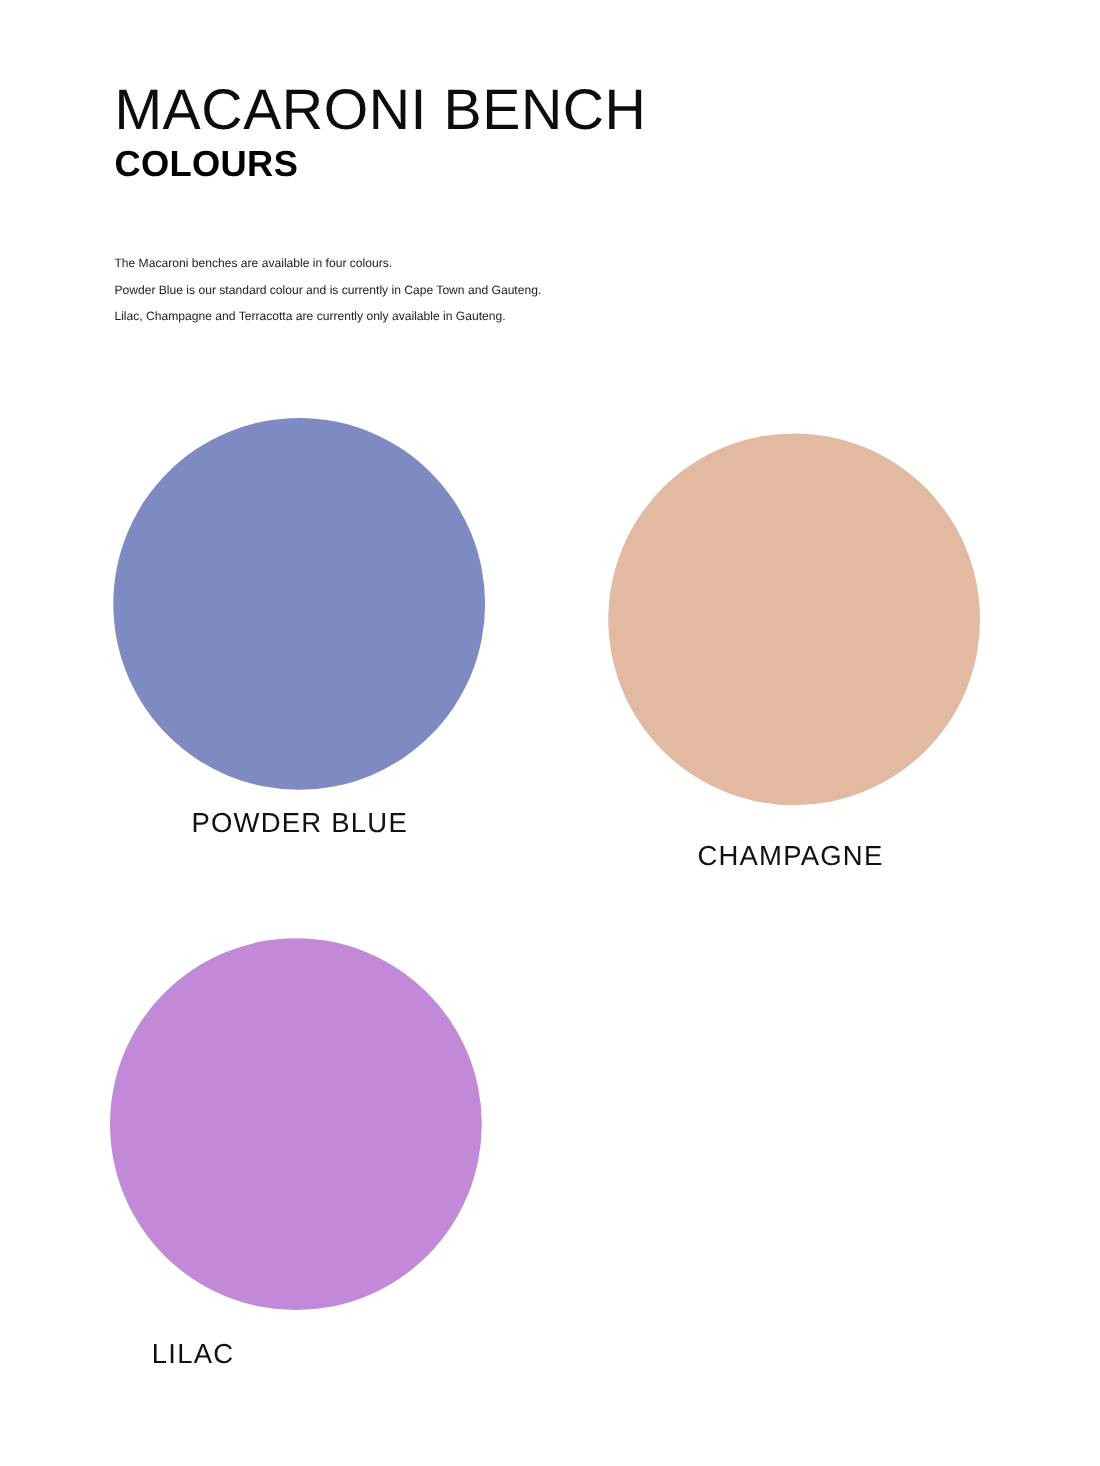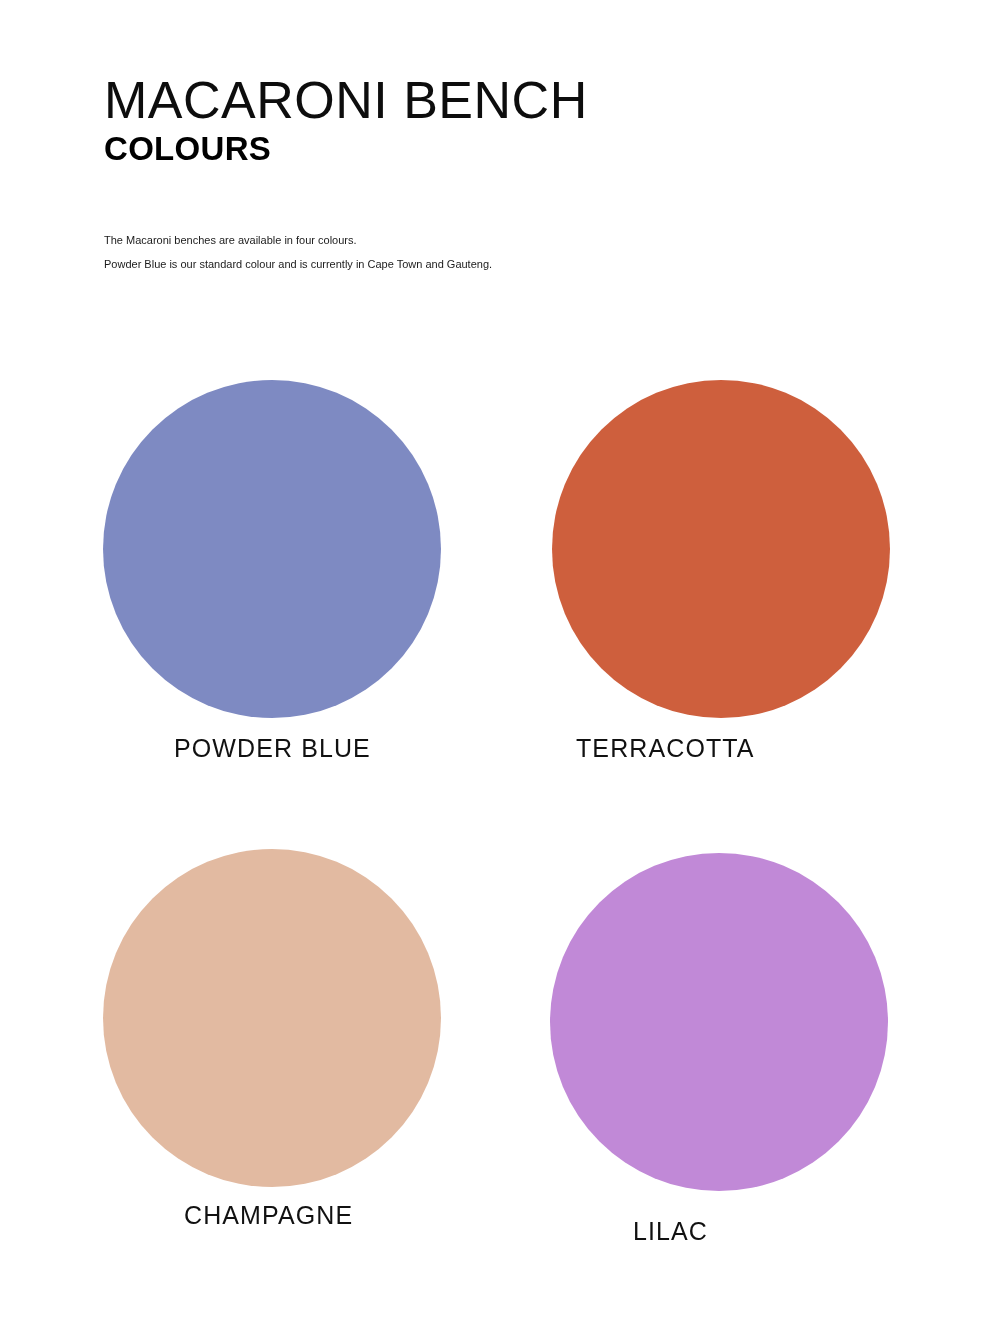--- a/index.html
+++ b/index.html
@@ -109,51 +109,48 @@
   }
 
   
   .cell-0 .swatch-circle { margin-left: 7px; }
   .cell-0 .swatch-label  { margin-left: 78px; }
 
   .cell-1 .swatch-circle { margin-left: 6px; }
   .cell-1 .swatch-label  { margin-left: 30px; }
 
   .cell-2 .swatch-circle { margin-left: 7px; margin-top: 14px; }
-  .cell-2 .swatch-label  { margin-left: 88px; margin-top: 14px; }
+  .cell-2 .swatch-label  { margin-left: 88px; margin-top: 32px; }
 
   .cell-3 .swatch-circle { margin-left: 4px; margin-top: 18px; }
-  .cell-3 .swatch-label  { margin-left: 87px; margin-top: 26px; }
+  .cell-3 .swatch-label  { margin-left: 42px; margin-top: 26px; }
 </style>
 </head>
 <body style="background: rgb(255, 255, 255);">
 
 <div class="page">
 
   <div class="header">
     <div class="title-line-1">MACARONI BENCH</div>
     <div class="title-line-2">COLOURS</div>
   </div>
 
   <div class="intro">
     <p class="intro-line">The Macaroni benches are available in four colours.</p>
     <p class="intro-line">Powder Blue is our standard colour and is currently in Cape Town and Gauteng.</p>
+    <p class="intro-line">Lilac, Champagne and Terracotta are currently only available in Gauteng.</p>
   </div>
 
   <div class="swatch-grid">
 
     <div class="swatch cell-0">
       <div class="swatch-circle" style="background-color: rgb(126, 138, 194);"></div>
       <div class="swatch-label">POWDER BLUE</div>
     </div>
 
-    <div class="swatch cell-1">
-      <div class="swatch-circle" style="background-color: rgb(206, 95, 61);"></div>
-      <div class="swatch-label">TERRACOTTA</div>
-    </div>
 
     <div class="swatch cell-2">
       <div class="swatch-circle" style="background-color: rgb(226, 186, 161);"></div>
       <div class="swatch-label">CHAMPAGNE</div>
     </div>
 
     <div class="swatch cell-3">
       <div class="swatch-circle" style="background-color: rgb(193, 137, 215);"></div>
       <div class="swatch-label">LILAC</div>
     </div>

